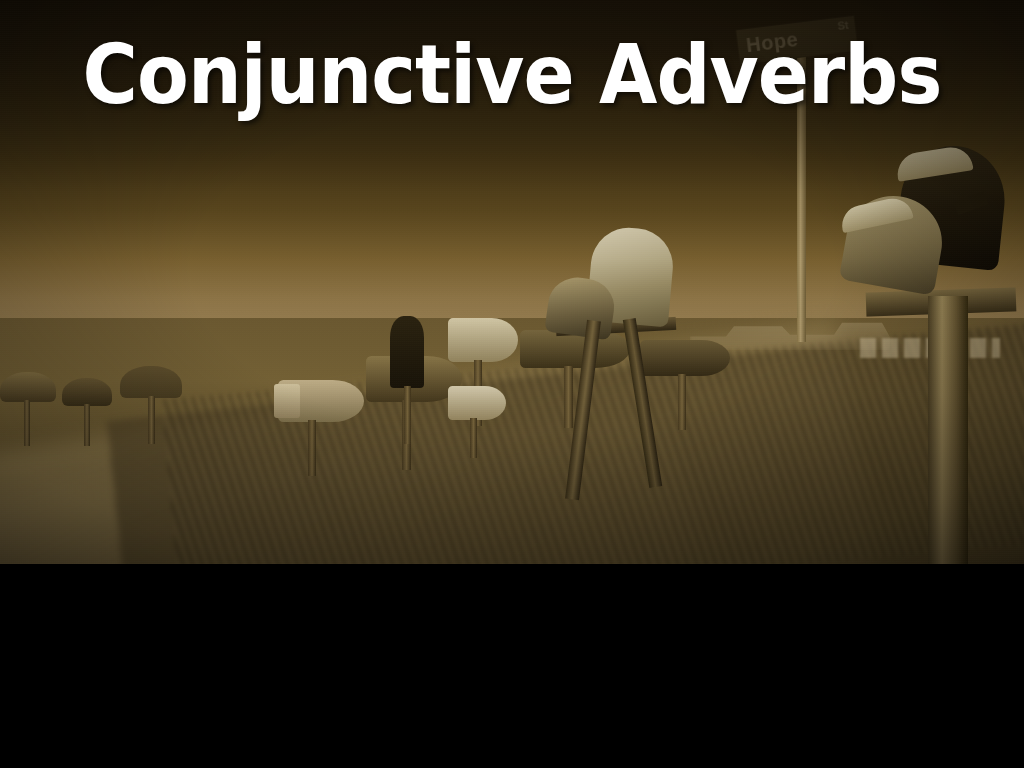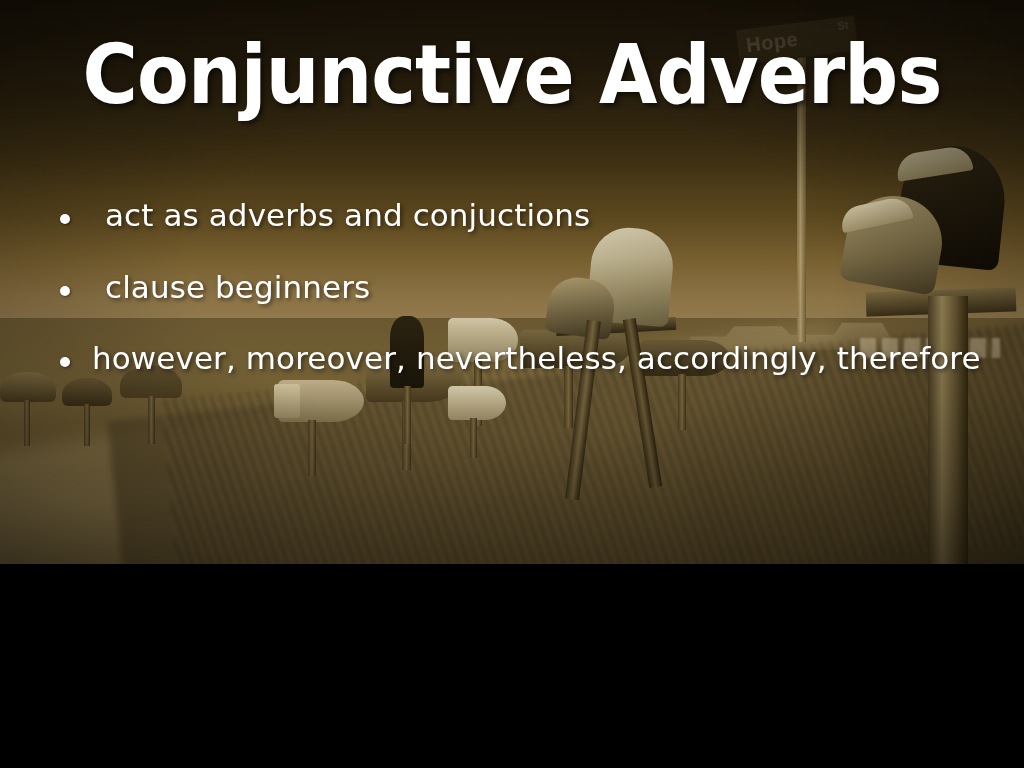--- a/index.html
+++ b/index.html
@@ -401,32 +401,14 @@
 
     <div class="tone"></div>
     <div class="vignette"></div>
     <div class="grain"></div>
   </div>
 
   <div class="content">
 
     <div class="title">Conjunctive Adverbs</div>
 
-    <div class="bullets">
-
-      <div class="bullet">
-        <span class="bullet-dot"></span>
-        <span class="bullet-text">act as adverbs and conjuctions</span>
-      </div>
-
-      <div class="bullet">
-        <span class="bullet-dot"></span>
-        <span class="bullet-text">clause beginners</span>
-      </div>
-
-      <div class="bullet">
-        <span class="bullet-dot"></span>
-        <span class="bullet-text">however, moreover, nevertheless, accordingly, therefore</span>
-      </div>
-
-    </div>
   </div>
 </div>
 
 </body></html>

